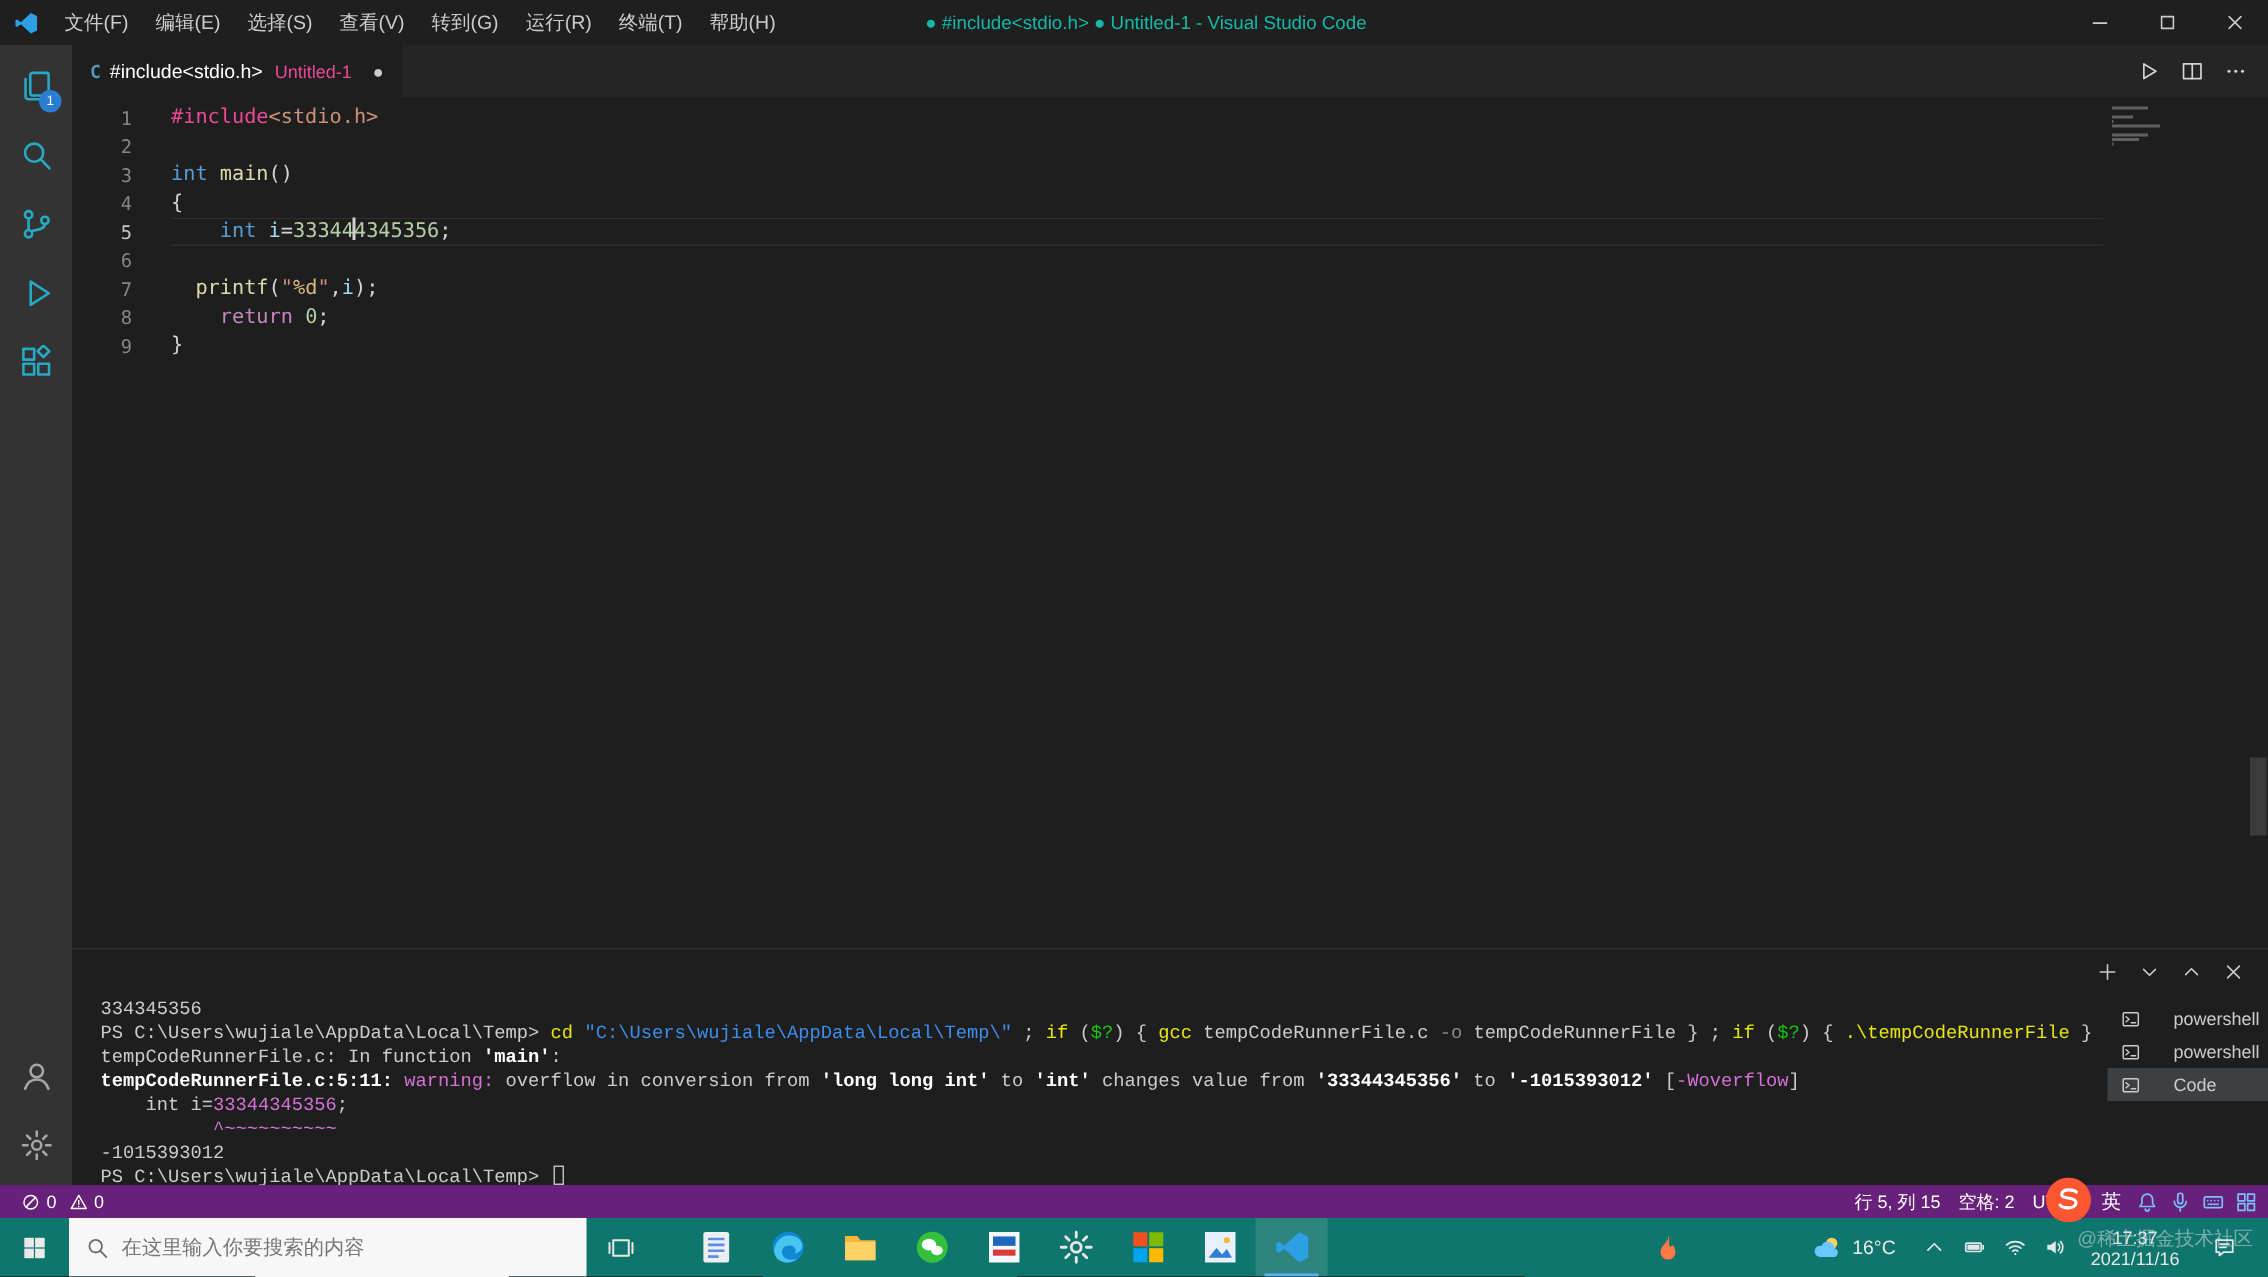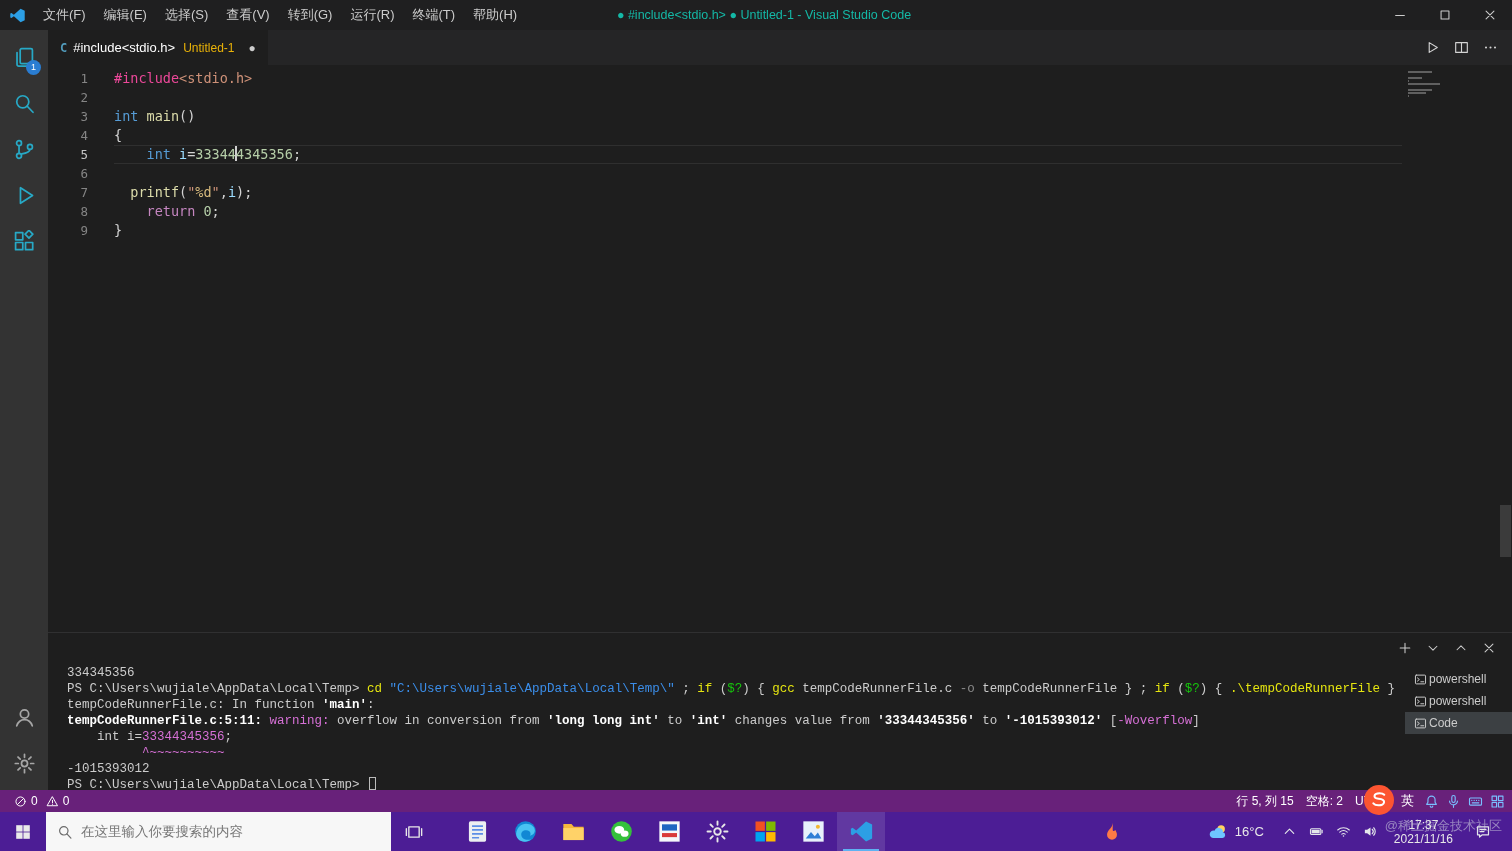--- a/index.html
+++ b/index.html
@@ -27,21 +27,21 @@
   .badge{position:absolute;right:7px;bottom:5px;background:#2a7dd2;color:#fff;border-radius:50%;
     width:15px;height:15px;font-size:9px;line-height:15px;text-align:center}
   .ab-bottom{margin-top:auto;margin-bottom:4px;display:flex;flex-direction:column;align-items:center}
 
   .editor-col{flex:1;display:flex;flex-direction:column;min-width:0}
 
   
   .tabbar{height:35px;background:#252526;display:flex;align-items:stretch}
   .tab{background:#1e1e1e;display:flex;align-items:center;padding:0 12px;gap:6px;font-size:13px;color:#ffffff}
   .fico{color:#519aba;font-weight:bold;font-family:"DejaVu Sans Mono",monospace;font-size:12px}
-  .tab-desc{color:#eab308;font-size:12px;margin-left:2px}
+  .tab-desc{color:#ec4899;font-size:12px;margin-left:2px}
   .tab-dot{color:#cccccc;font-size:12px;margin-left:8px}
   .tab-actions{margin-left:auto;display:flex;align-items:center;gap:14px;padding-right:14px;color:#d4d4d4}
   .tab-actions .ic svg{width:15px;height:15px}
 
   
   .editor{flex:1;position:relative;background:#1e1e1e;padding-top:4px;overflow:hidden}
   .ed-line{display:flex;height:19px;line-height:19px;font-family:"DejaVu Sans Mono",monospace;font-size:13.5px}
   .ln{width:40px;min-width:40px;text-align:right;color:#858585;font-size:12.5px}
   .code{white-space:pre;flex:1;margin-left:26px;margin-right:110px;color:#d4d4d4}
   .ed-line.cur .ln{color:#c6c6c6}
@@ -62,39 +62,39 @@
   .ptab.active{color:#e7e7e7;border-bottom-color:#e7e7e7}
   .panel-actions{margin-left:auto;display:flex;align-items:center;gap:14px;padding-right:16px;color:#cccccc}
   .panel-actions .ic svg{width:14px;height:14px}
   .panel-body{flex:1;display:flex;min-height:0}
   .term{flex:1;padding-left:19px;padding-top:2px;font-family:Liberation Mono, monospace;
     font-size:12.5px;line-height:16px;white-space:pre;color:#cccccc;overflow:hidden}
   .t-def{color:#cccccc}.t-cmd{color:#e5e510}.t-str{color:#3b8eea}.t-grn{color:#16c60c}
   .t-dim{color:#8a8a8a}.t-mag{color:#d670d6}.t-b{color:#ffffff;font-weight:bold}
   .tcur{display:inline-block;width:7px;height:13px;border:1px solid #bbbbbb;vertical-align:-2px;margin-left:2px}
   .term-side{width:107px;padding-top:5px}
-  .ts-row{height:22px;display:flex;align-items:center;gap:2px;padding-left:9px;font-size:12px;color:#cccccc}
+  .ts-row{height:22px;display:flex;align-items:center;gap:22px;padding-left:9px;font-size:12px;color:#cccccc}
   .ts-row.sel{background:#3c4043}
   .ts-row .ic svg{width:13px;height:13px}
 
   
   .statusbar{height:22px;background:#68217A;display:flex;align-items:center;color:#ffffff;
     font-size:12px;position:relative;z-index:5}
   .sb-left{display:flex;align-items:center;padding-left:8px;gap:2px}
   .sb-item{display:flex;align-items:center;gap:4px;padding:0 6px;white-space:nowrap}
   .sb-item .ic svg{width:13px;height:13px}
   .sb-right{margin-left:auto;display:flex;align-items:center;padding-right:4px}
   .ime-mode{font-size:13px;padding:0 6px;color:#ffffff}
   .tray-ic{width:22px;color:#79c0ff}
   .tray-ic svg{width:15px;height:15px}
   .csdn-logo{position:absolute;right:118px;top:-5px;width:30px;height:30px;z-index:6}
   .csdn-logo svg{width:30px;height:30px}
 
   
-  .taskbar{height:39px;background:#4c1d95;display:flex;align-items:stretch;color:#e8e8e8;position:relative}
+  .taskbar{height:39px;background:#0f766e;display:flex;align-items:stretch;color:#e8e8e8;position:relative}
   .tb-start{width:46px;display:flex;align-items:center;justify-content:center;color:#eaeaea}
   .tb-start .ic svg{width:16px;height:16px}
   .tb-search{width:345px;background:#f7f7f7;display:flex;align-items:center;gap:8px;padding:0 11px}
   .tb-search .ic{color:#6b6b6b}
   .tb-search input{border:none;outline:none;background:transparent;font-family:inherit;
     font-size:13.5px;color:#5f6368;width:100%}
   .tb-taskview{width:46px;display:flex;align-items:center;justify-content:center}
   .tb-taskview .ic svg{width:18px;height:18px}
   .tb-apps{display:flex;margin-left:16px}
   .tb-app{width:48px;display:flex;align-items:center;justify-content:center;position:relative}

